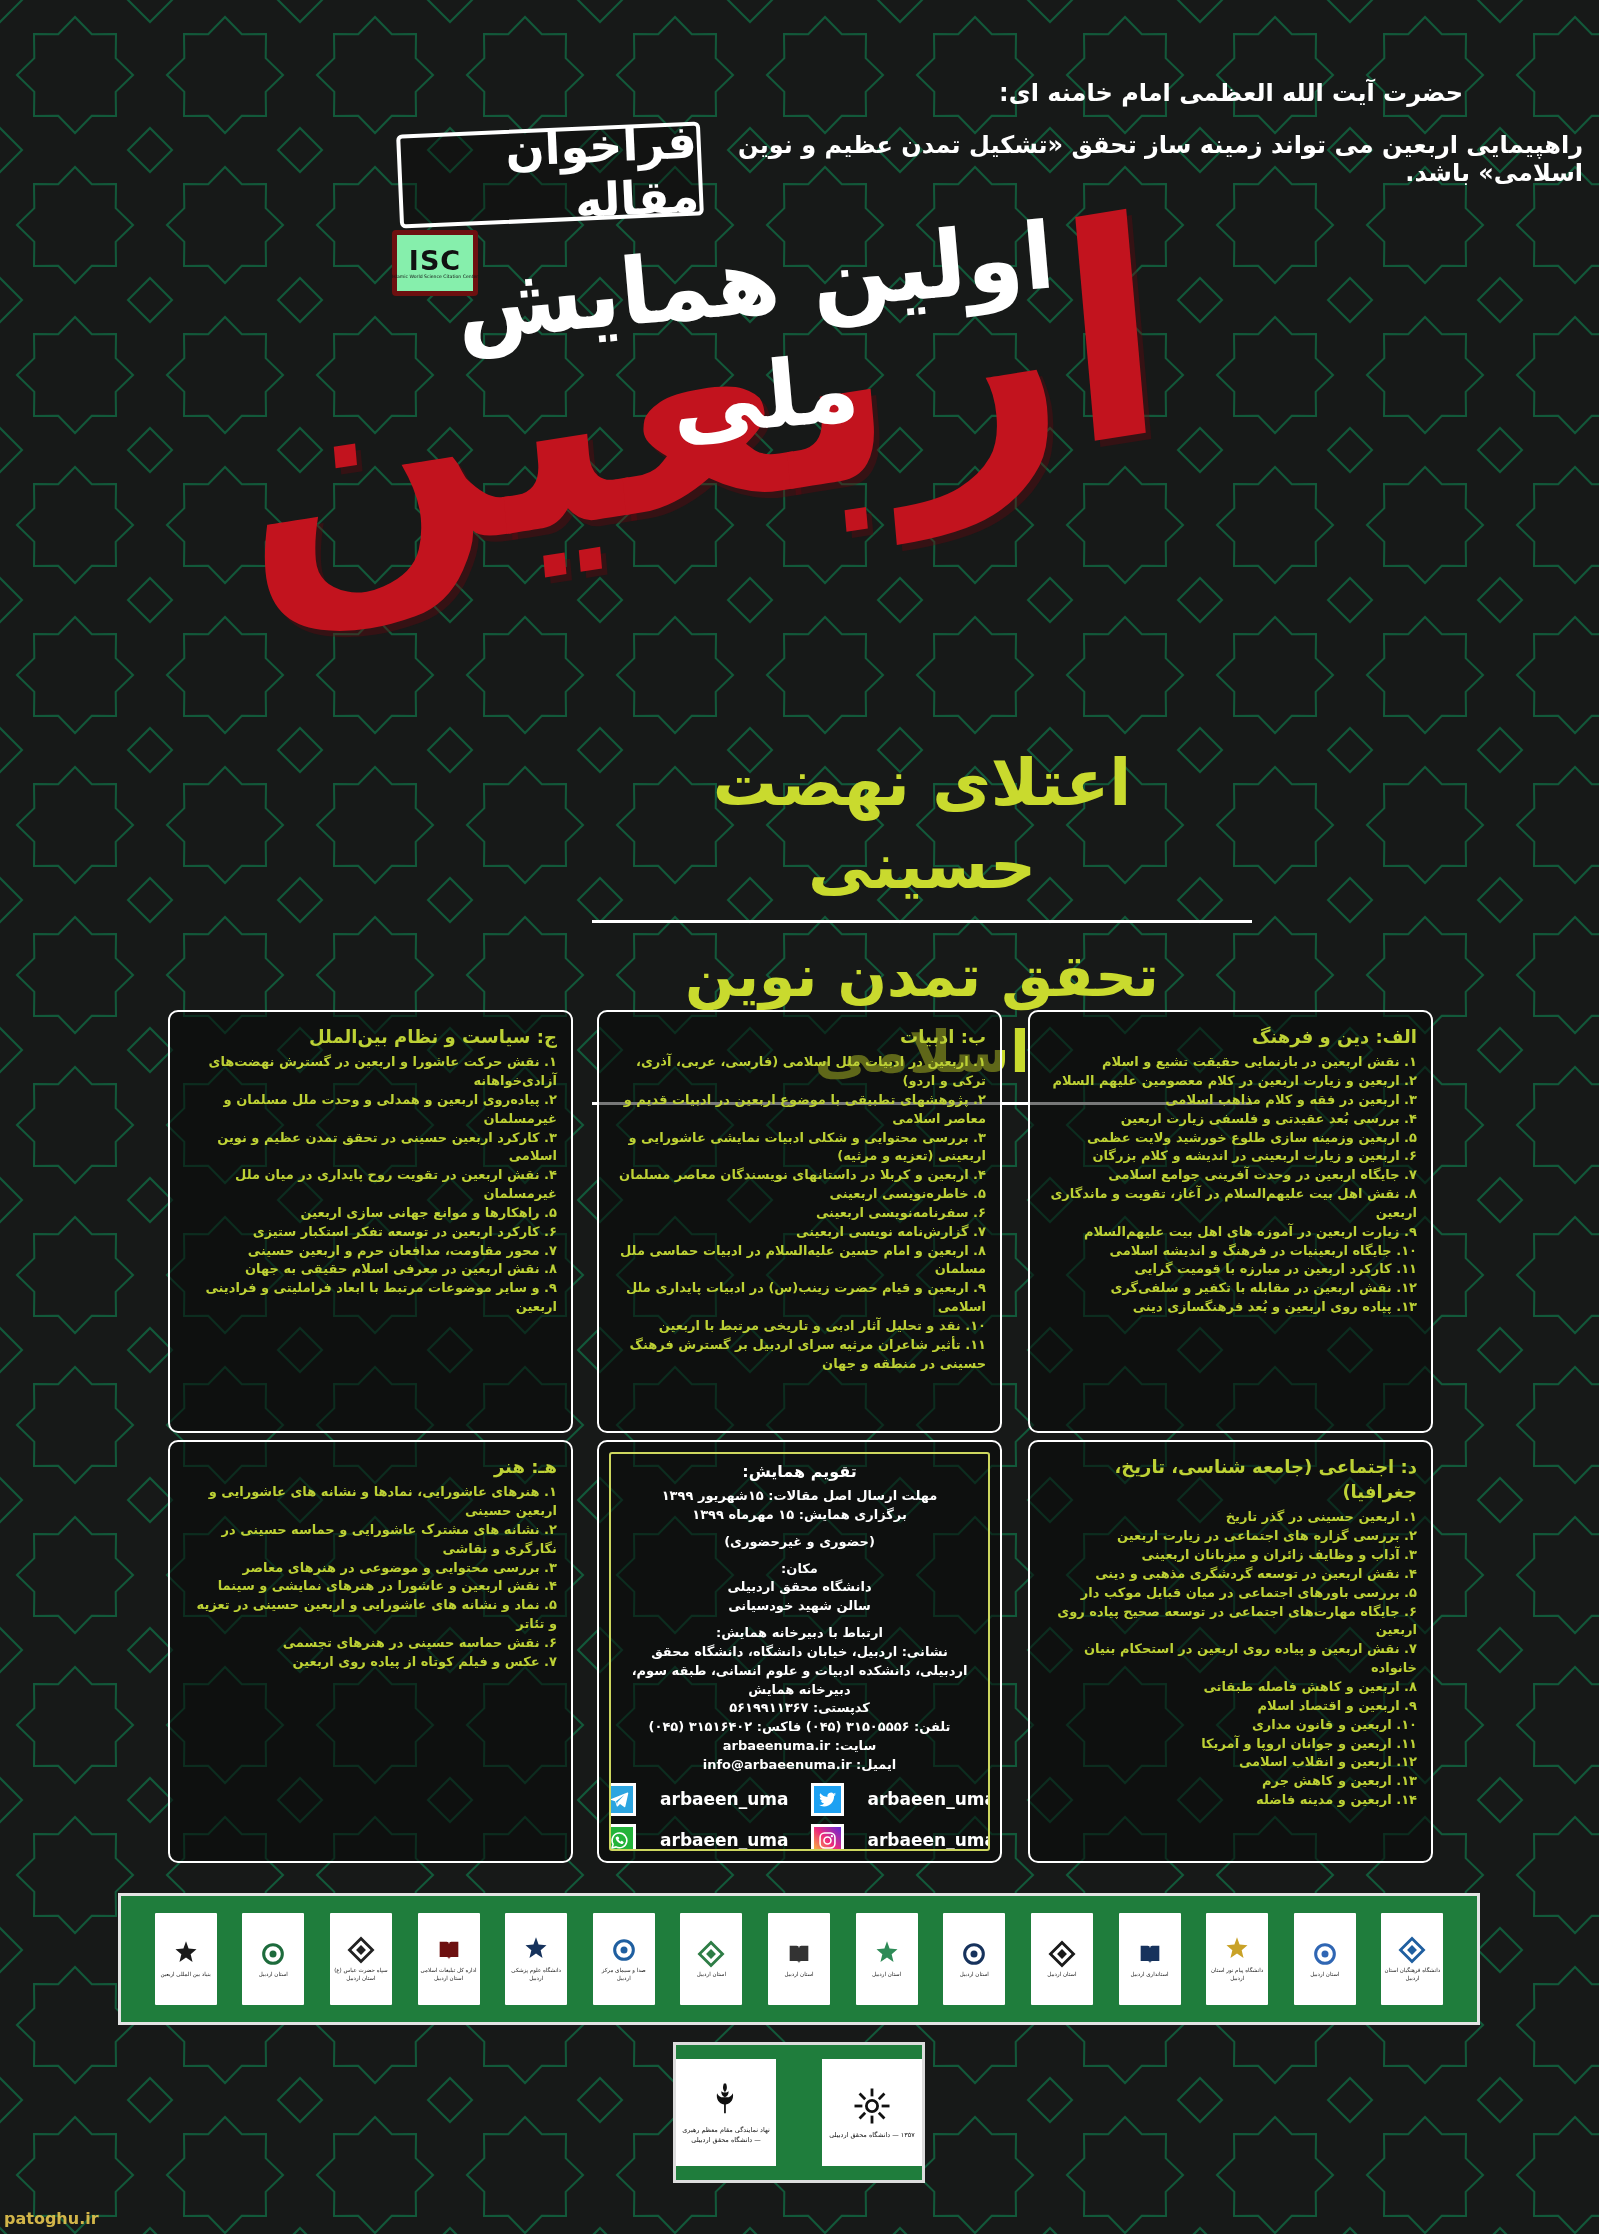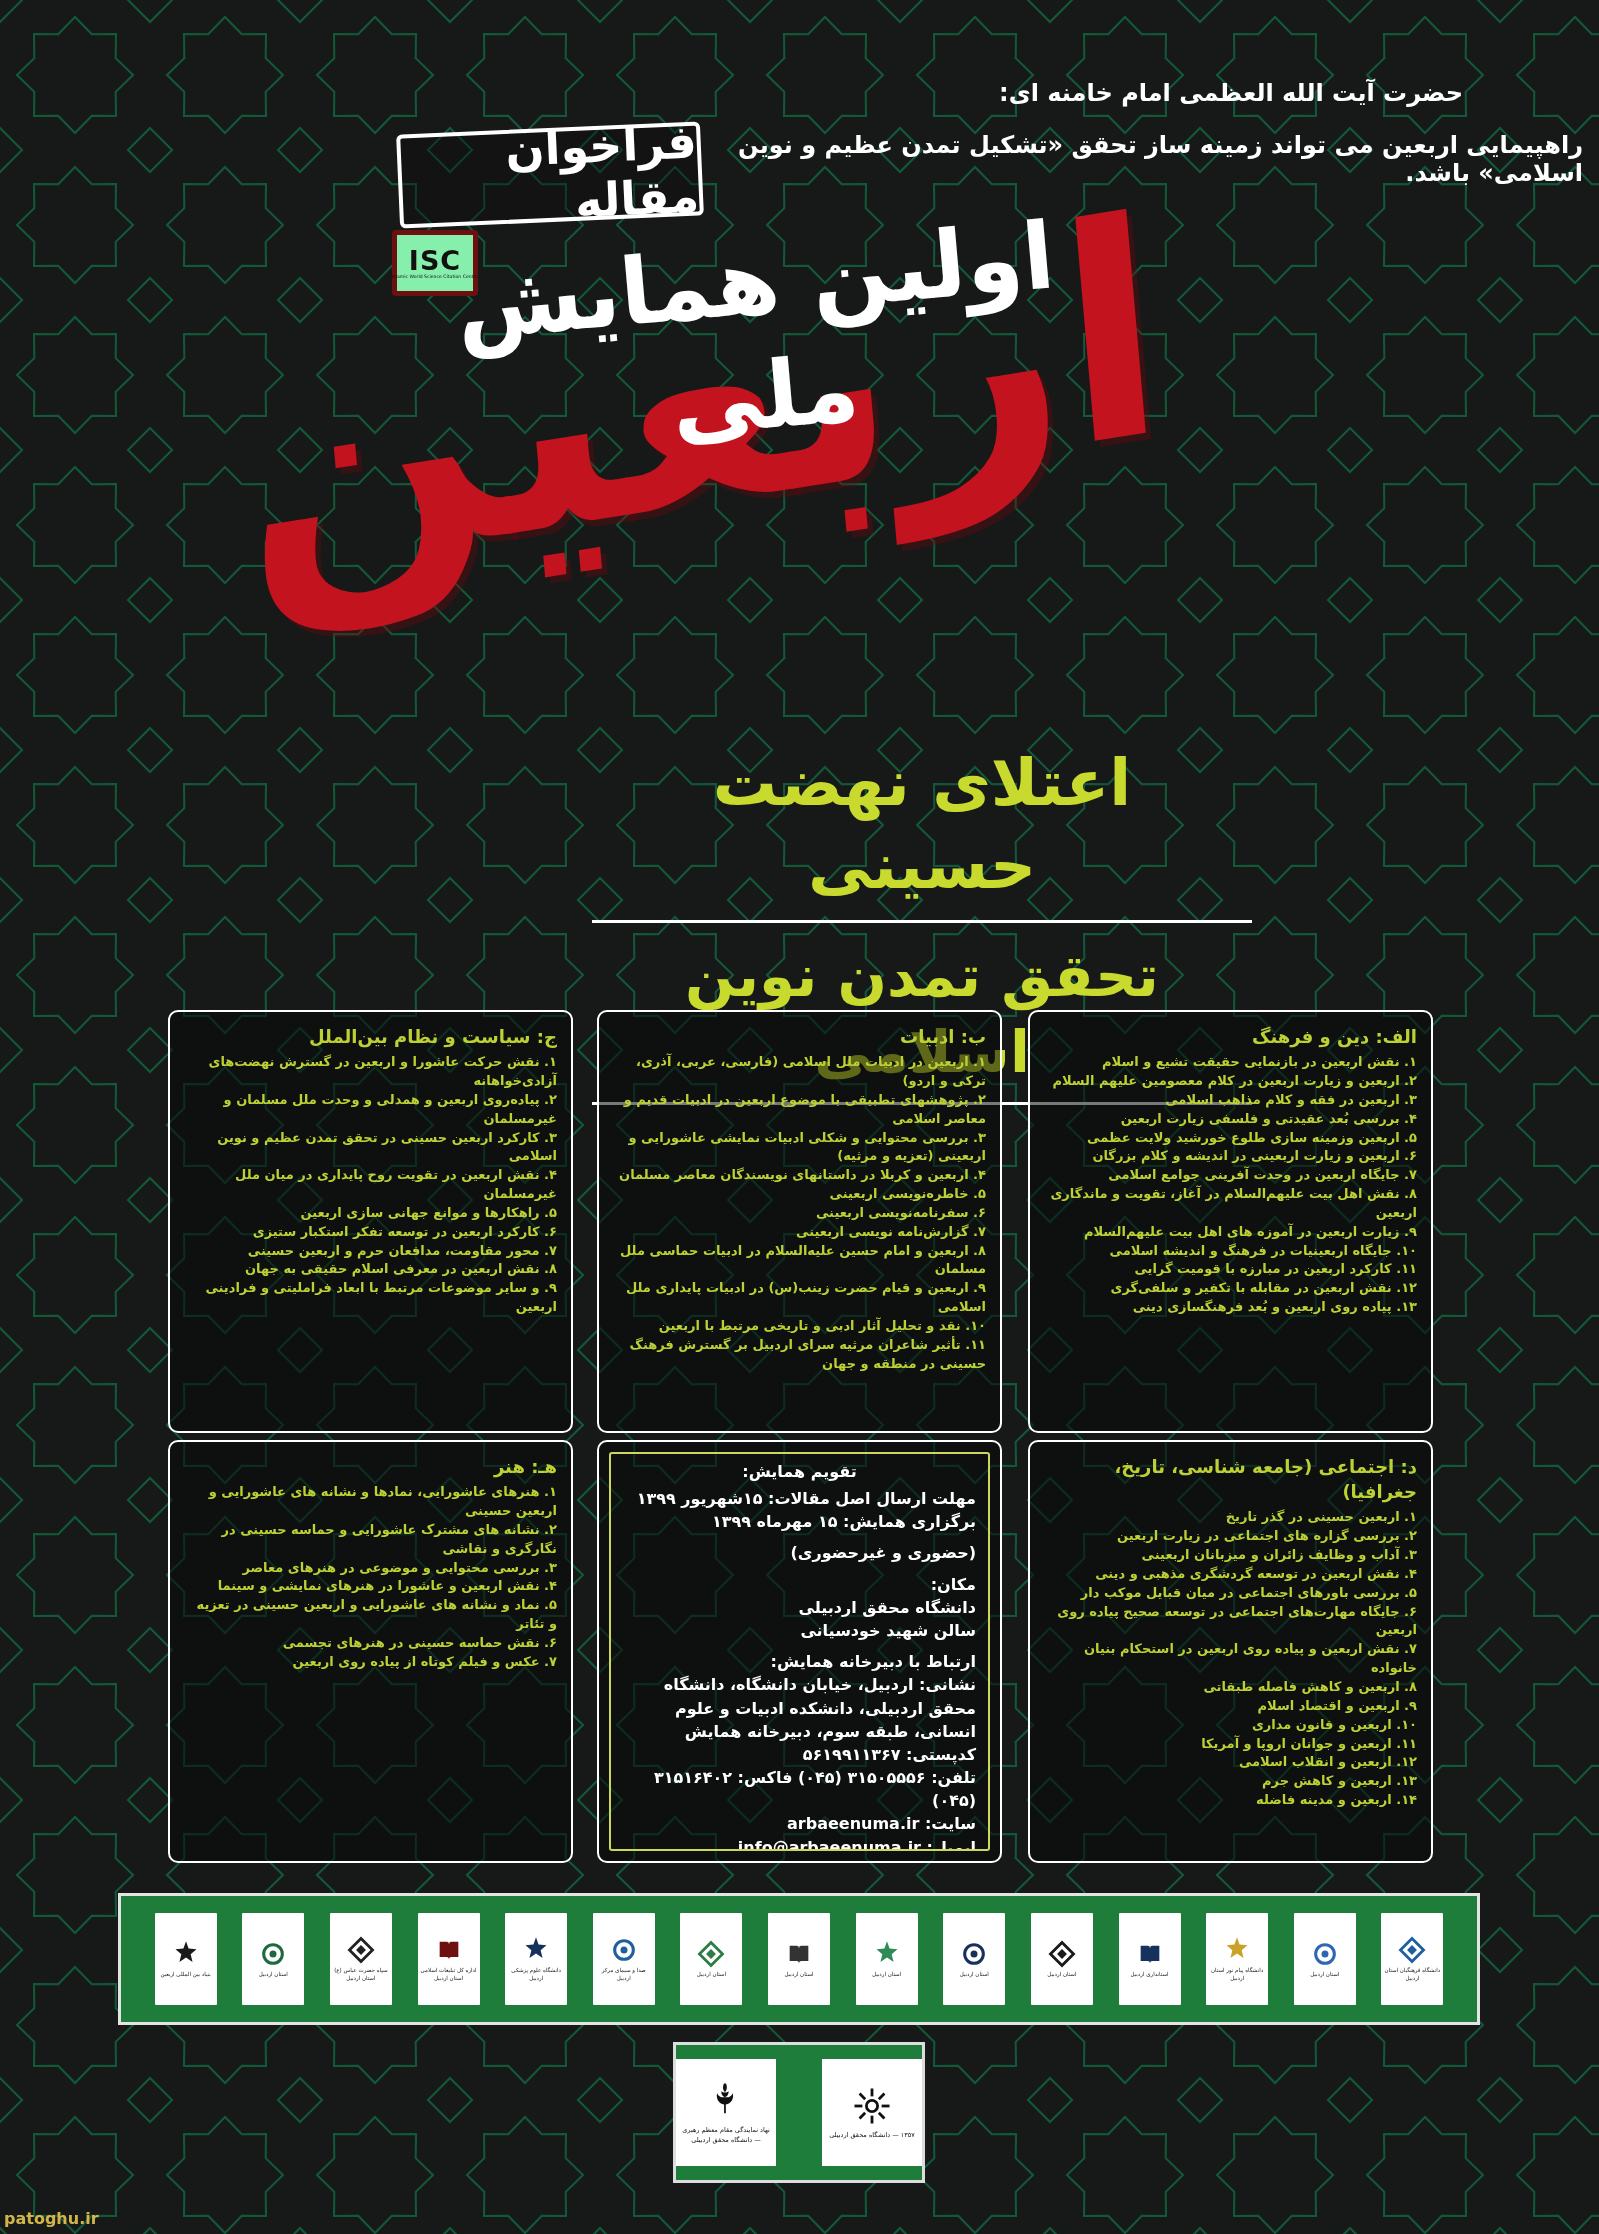--- a/index.html
+++ b/index.html
@@ -45,21 +45,21 @@
   #box-jim{left:168px;top:1010px;}
   #box-dal{left:1028px;top:1440px;}
   #box-he{left:168px;top:1440px;}
 
   
   #box-cal{position:absolute;left:597px;top:1440px;width:405px;height:423px;border:2px solid #fff;
            border-radius:10px;background:rgba(8,10,9,.55);padding:10px;box-sizing:border-box;z-index:3;}
   .cal-inner{border:2px solid #cdd75e;border-radius:3px;height:100%;box-sizing:border-box;
              padding:8px 12px;color:#fff;text-align:center;direction:rtl;overflow:hidden;}
   .cal-title{font-weight:bold;font-size:16px;margin-bottom:6px;}
-  .cal-line{font-size:16px;font-weight:bold;line-height:1.45;text-align:right;}
+  .cal-line{font-size:13px;font-weight:bold;line-height:1.45;}
   .cal-gap{height:8px;}
   .socials{display:grid;grid-template-columns:auto auto;gap:8px 22px;justify-content:center;
            direction:ltr;margin-top:8px;}
   .soc{display:flex;align-items:center;gap:24px;}
   .soc-tile{width:33px;height:33px;border:3px solid #fff;display:flex;align-items:center;
             justify-content:center;box-sizing:border-box;}
   .soc-tile svg{width:21px;height:21px;display:block;}
   .soc-telegram{background:#2ca5e0;} .soc-twitter{background:#1da1f2;}
   .soc-whatsapp{background:#23b33a;}
   .soc-instagram{background:linear-gradient(45deg,#f9ce34,#ee2a7b,#6228d7);}

